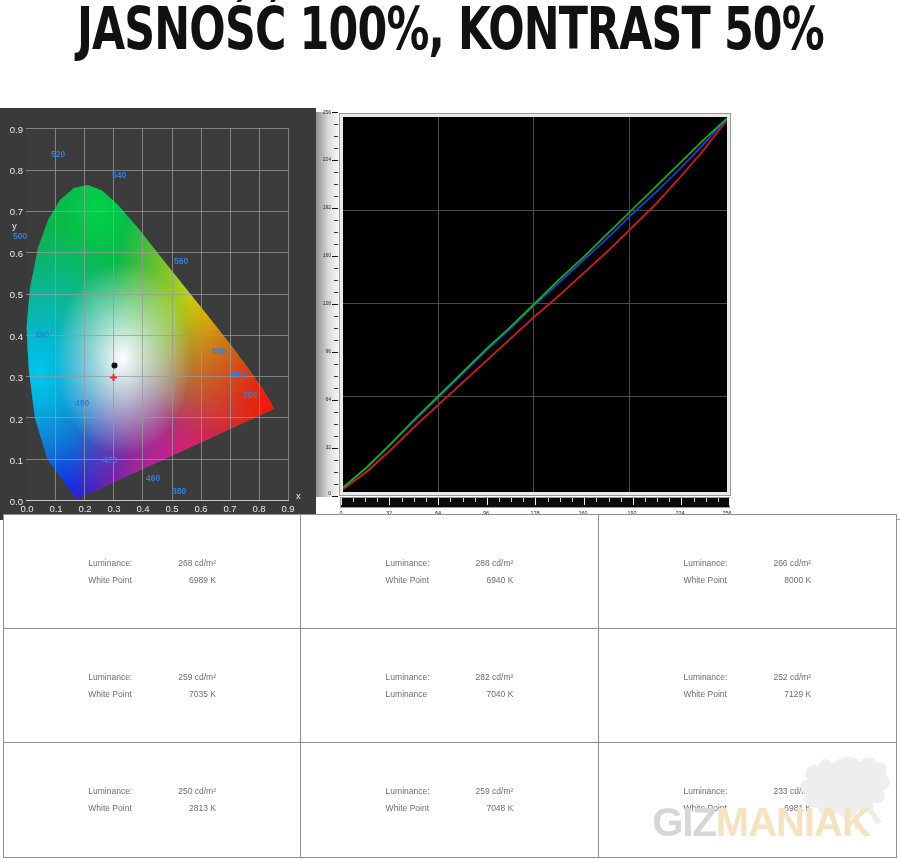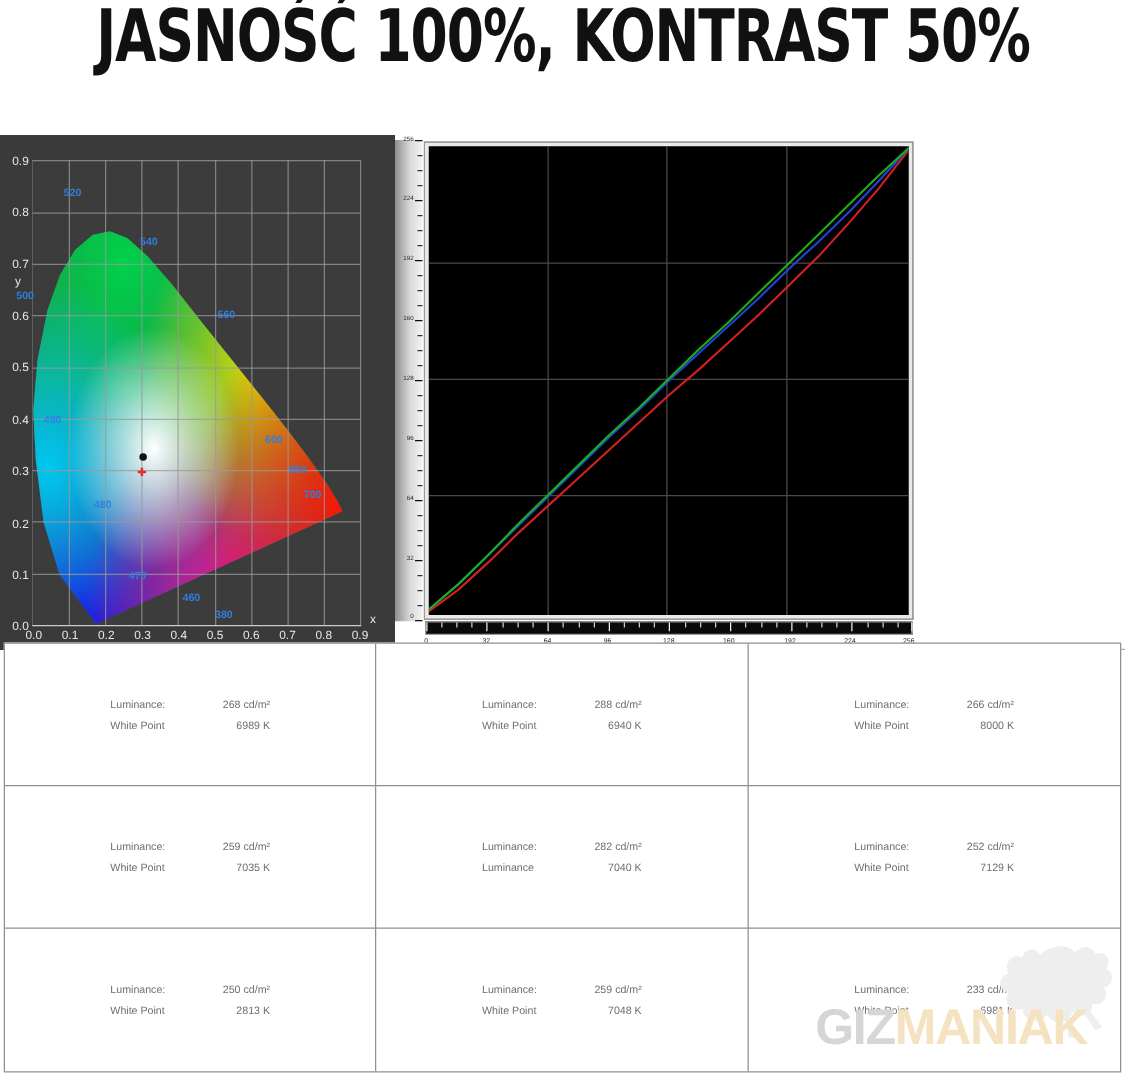--- a/index.html
+++ b/index.html
@@ -209,22 +209,22 @@
     <div class="cie-xlab" style="left:248px">0.8</div>
     <div class="cie-xlab" style="left:277px">0.9</div>
 
     <div class="wl-label" style="left:172px;top:378px">380</div>
     <div class="wl-label" style="left:146px;top:365px">460</div>
     <div class="wl-label" style="left:103px;top:347px">470</div>
     <div class="wl-label" style="left:75px;top:290px">480</div>
     <div class="wl-label" style="left:35px;top:222px">490</div>
     <div class="wl-label" style="left:13px;top:123px">500</div>
     <div class="wl-label" style="left:51px;top:41px">520</div>
-    <div class="wl-label" style="left:112px;top:80px">540</div>
-    <div class="wl-label" style="left:174px;top:138px">560</div>
+    <div class="wl-label" style="left:112px;top:62px">540</div>
+    <div class="wl-label" style="left:174px;top:148px">560</div>
     <div class="wl-label" style="left:212px;top:238px">600</div>
     <div class="wl-label" style="left:231px;top:262px">960</div>
     <div class="wl-label" style="left:243px;top:282px">700</div>
 
     <svg class="wp-marker" style="left:111px;top:254px" viewBox="0 0 7 7">
       <circle cx="3.5" cy="3.5" r="3" fill="#111111"></circle>
     </svg>
     <svg class="wp-marker" style="left:110px;top:266px" viewBox="0 0 7 7">
       <path d="M3.5 0 V7 M0 3.5 H7" stroke="#e03030" stroke-width="2"></path>
     </svg>

